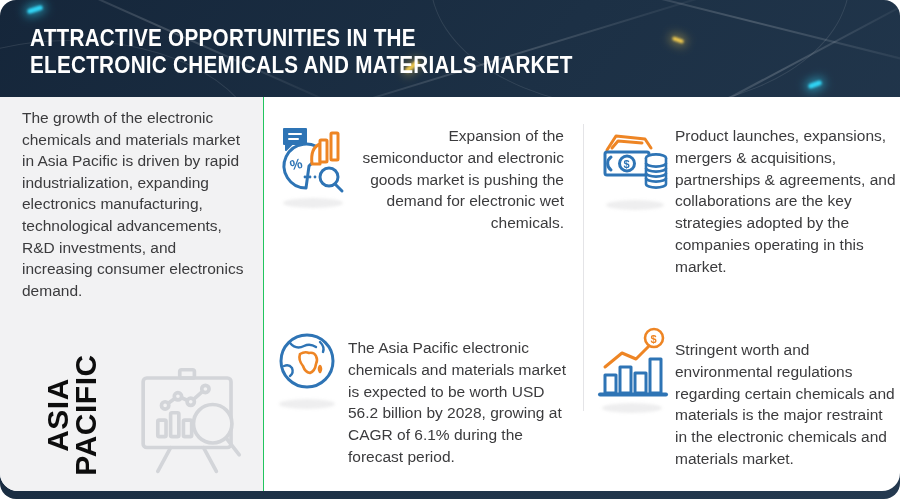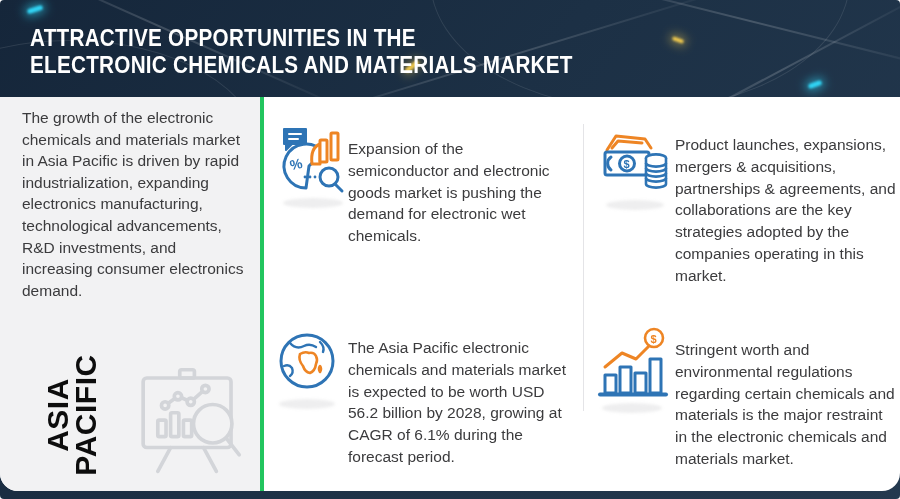--- a/index.html
+++ b/index.html
@@ -2,21 +2,21 @@
 <html><head>
 <meta charset="utf-8">
 <style>
   * { margin: 0; padding: 0; box-sizing: border-box; }
   html, body { background: #ffffff; font-family: "Liberation Sans", sans-serif; }
 
   .page {
     position: relative;
     width: 900px; height: 499px;
     margin: 0 auto;
-    border-radius: 4px;
+    border-radius: 16px;
     background: linear-gradient(130deg, #15263a 0%, #1c3045 45%, #24394f 100%);
     overflow: hidden;
   }
 
   
   .hdr-line {
     position: absolute; height: 2px; pointer-events: none;
     background: linear-gradient(90deg, transparent, rgba(255,255,255,0.18), transparent);
   }
   .hdr-curve {
@@ -43,21 +43,21 @@
     position: absolute; left: 0; top: 97px; width: 900px; height: 394px;
     background: #ffffff;
     border-radius: 0 0 18px 18px;
     overflow: hidden;
   }
 
   
   .sidebar {
     position: absolute; left: 0; top: 0; width: 264px; height: 394px;
     background: #f2f2f3;
-    border-right: 4px solid #22c55e;
+    border-right: 1px solid #22c55e;
   }
   .sidebar-paragraph {
     position: absolute; left: 22px; top: 10px; width: 226px;
     color: #3b3b3d; font-size: 15.5px; line-height: 21.6px;
   }
   .region-label {
     position: absolute; left: -8px; top: 278px; width: 160px; height: 80px;
     transform: rotate(-90deg);
     display: flex; flex-direction: column; align-items: center; justify-content: center;
     color: #0d0d0d; font-weight: bold; font-size: 30px; line-height: 28px;
@@ -156,21 +156,21 @@
           <path d="M5 5 h22 v15 h-14 l-6 6 v-6 h-2 z" fill="#2e74b5" stroke="#2e74b5" stroke-width="2" stroke-linejoin="round"></path>
           <line x1="10" y1="10" x2="22" y2="10" stroke="#ffffff" stroke-width="2" stroke-linecap="round"></line>
           <line x1="10" y1="15" x2="19" y2="15" stroke="#ffffff" stroke-width="2" stroke-linecap="round"></line>
           <text x="11" y="45" font-size="14" font-weight="bold" fill="#2e74b5" transform="rotate(-12 17 41)">%</text>
           <circle cx="26" cy="53" r="1.4" fill="#2e74b5"></circle>
           <circle cx="31" cy="53" r="1.4" fill="#2e74b5"></circle>
           <circle cx="36" cy="53" r="1.4" fill="#2e74b5"></circle>
         </svg>
       </div>
       <div class="icon-shadow" style="left:283px; top:101px; width:60px;"></div>
-      <div class="panel-text" style="left:348px; top:41px; width:216px;">Expansion of the semiconductor and electronic goods market is pushing the demand for electronic wet chemicals.</div>
+      <div class="panel-text" style="left:348px; top:28px; width:216px;text-align:right;">Expansion of the semiconductor and electronic goods market is pushing the demand for electronic wet chemicals.</div>
     </div>
 
     <div class="panel">
       <div class="panel-icon" style="left:601px; top:33px;">
         <svg width="68" height="66" viewBox="0 0 68 66" fill="none">
           <g stroke="#ee8524" stroke-width="3" stroke-linecap="round" stroke-linejoin="round">
             <polyline points="6,20 15,6 44,9 50,18"></polyline>
             <polyline points="11,18 17,11 41,13"></polyline>
           </g>
           <g stroke="#2e74b5" stroke-width="3" stroke-linecap="round" stroke-linejoin="round">
@@ -183,21 +183,21 @@
             <ellipse cx="55" cy="28" rx="10" ry="3.6" fill="#ffffff"></ellipse>
             <path d="M45 28 v26 a10 3.6 0 0 0 20 0 v-26" fill="#ffffff"></path>
             <path d="M45 33 a10 3.6 0 0 0 20 0"></path>
             <path d="M45 38 a10 3.6 0 0 0 20 0"></path>
             <path d="M45 43 a10 3.6 0 0 0 20 0"></path>
             <path d="M45 48 a10 3.6 0 0 0 20 0"></path>
           </g>
         </svg>
       </div>
       <div class="icon-shadow" style="left:606px; top:103px; width:58px;"></div>
-      <div class="panel-text" style="left:675px; top:37px; width:224px;">Product launches, expansions, mergers &amp; acquisitions, partnerships &amp; agreements, and collaborations are the key strategies adopted by the companies operating in this market.</div>
+      <div class="panel-text" style="left:675px; top:28px; width:224px;">Product launches, expansions, mergers &amp; acquisitions, partnerships &amp; agreements, and collaborations are the key strategies adopted by the companies operating in this market.</div>
     </div>
 
     <div class="panel">
       <div class="panel-icon" style="left:276px; top:233px;">
         <svg width="62" height="62" viewBox="0 0 62 62" fill="none">
           <circle cx="31" cy="31" r="26" stroke="#2e74b5" stroke-width="3" fill="#ffffff"></circle>
           <g stroke="#2e74b5" stroke-width="2.4" stroke-linecap="round" stroke-linejoin="round" fill="none">
             <path d="M14 13 q6 7 14 3 q6 -3 12 1"></path>
             <path d="M44 12 q5 5 3 10"></path>
             <path d="M8 36 q5 -2 8 2 q2 5 -2 8"></path>

